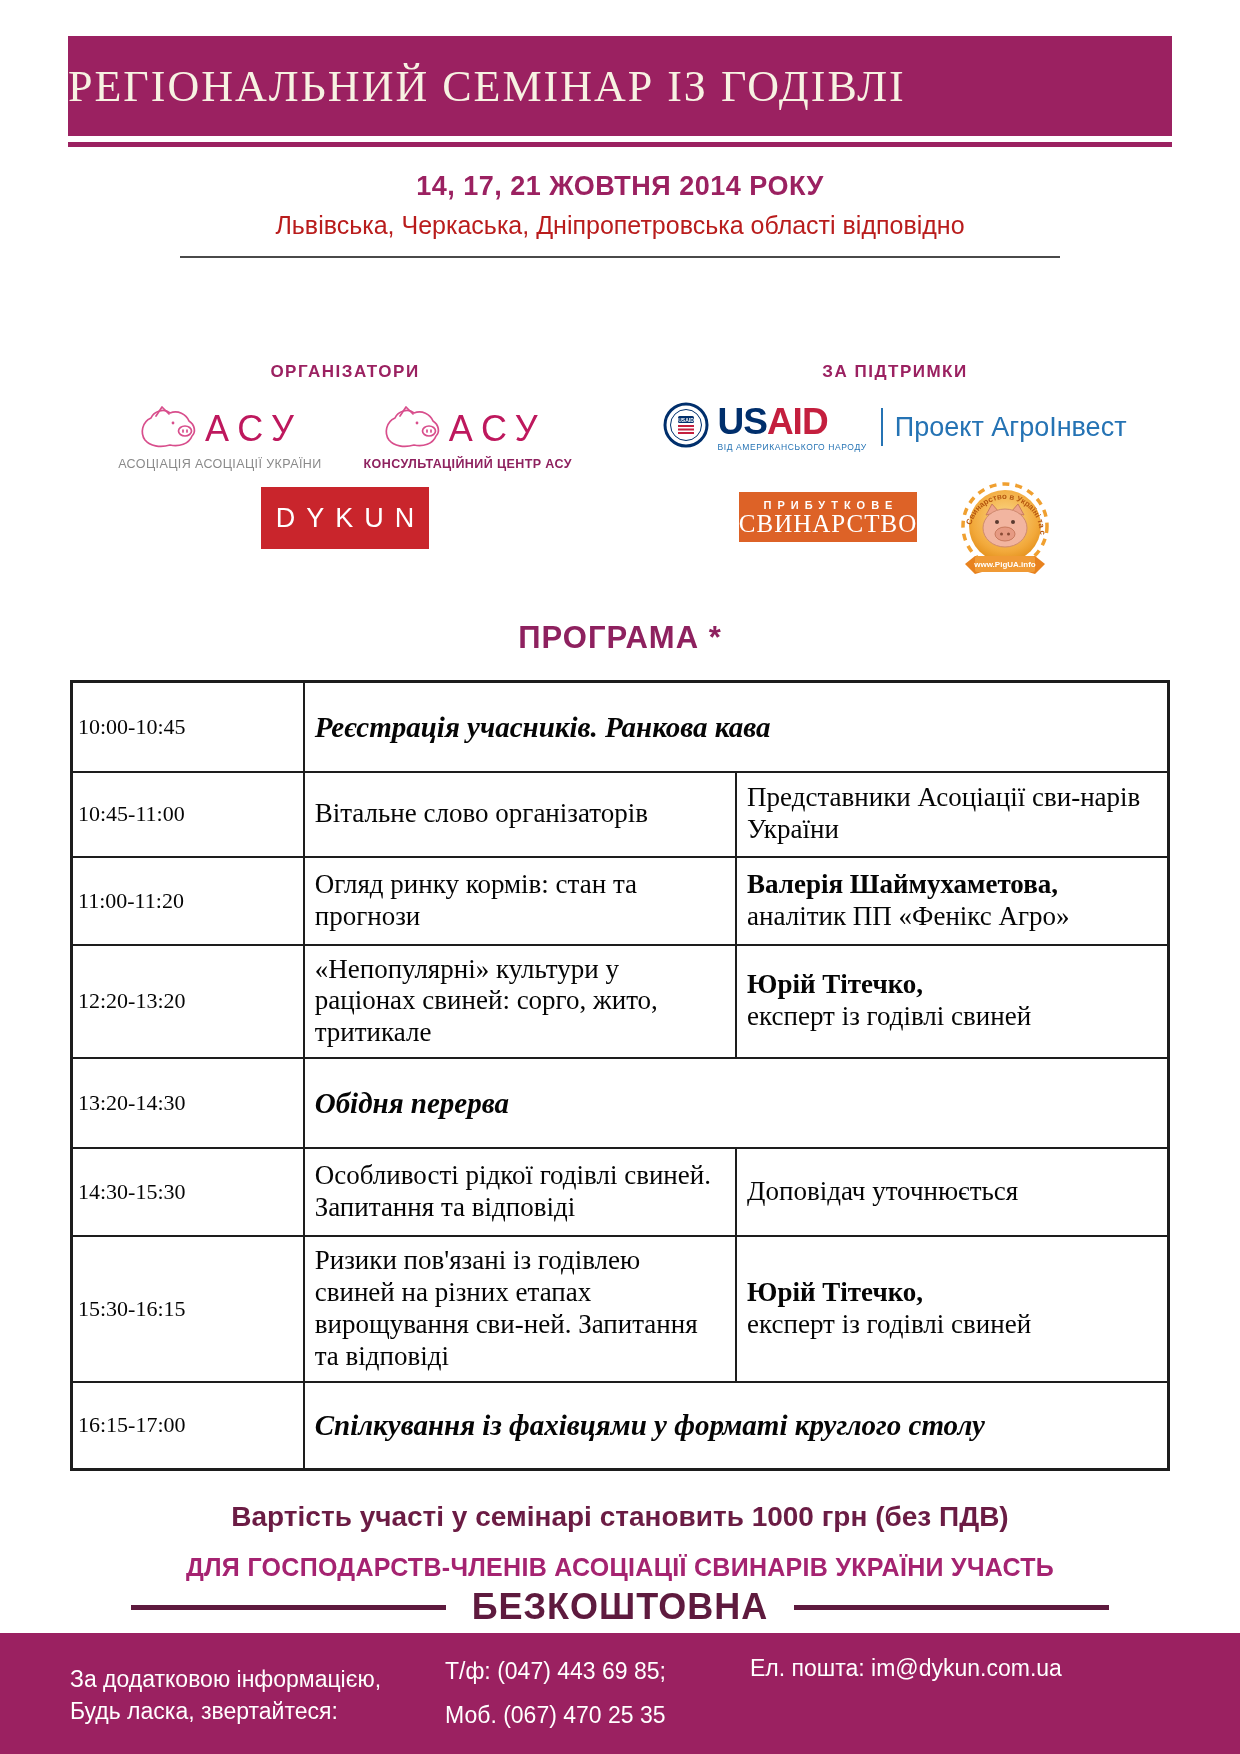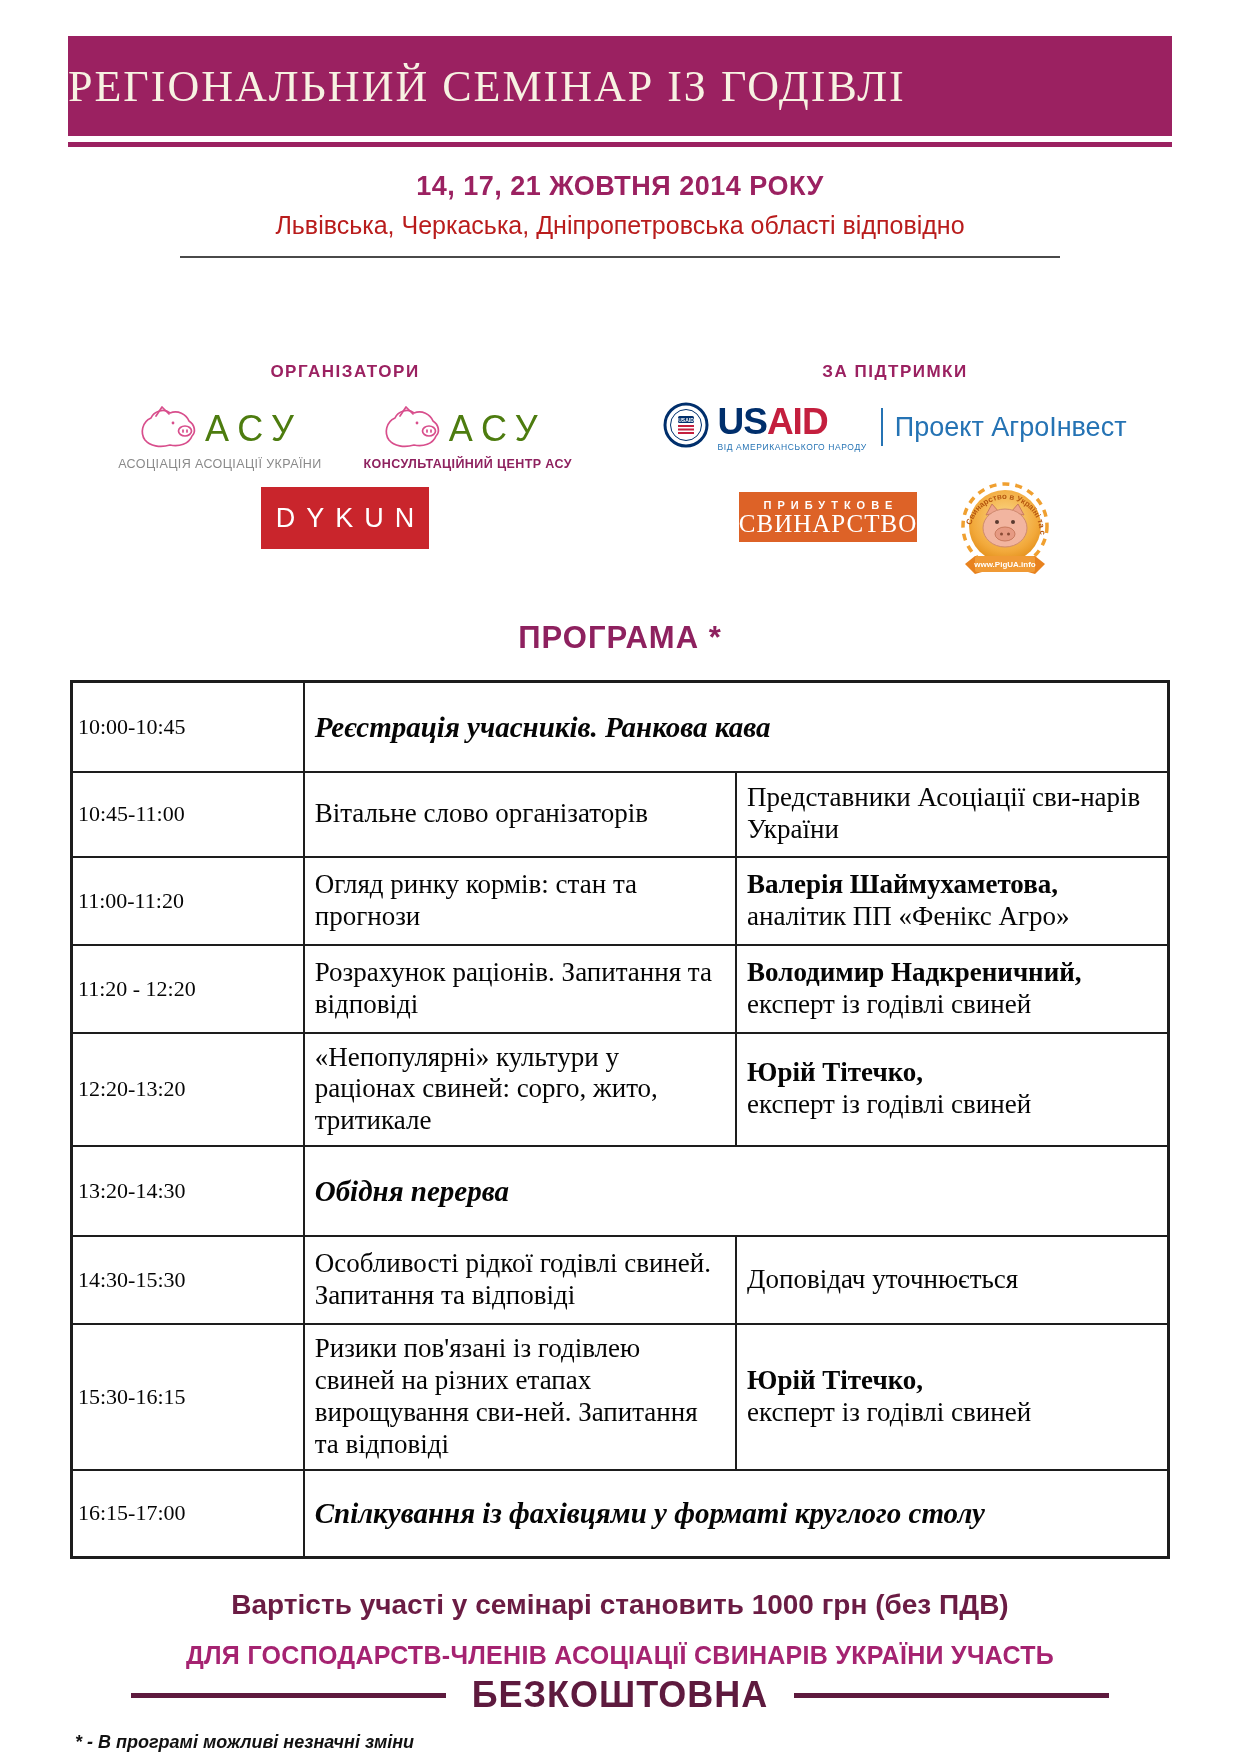--- a/index.html
+++ b/index.html
@@ -16,21 +16,21 @@
   .subrule { width:880px; height:2px; background:#4a4a4a; margin:16px auto 0; }
 
   
   .logos { display:flex; margin:56px 70px 0; }
   .logo-col { width:50%; display:flex; flex-direction:column; align-items:center; }
   .col-heading { color:#9b2161; font-size:17px; font-weight:bold; letter-spacing:1.5px; margin-top:48px; }
 
   .asu-row { display:flex; gap:34px; margin-top:22px; align-items:flex-end; }
   .asu-logo { display:flex; flex-direction:column; align-items:center; }
   .asu-top { display:flex; align-items:center; gap:6px; }
-  .asu-letters { font-size:36px; font-weight:300; letter-spacing:9px; color:#4d7c0f; }
+  .asu-letters { font-size:36px; font-weight:300; letter-spacing:9px; color:#be185d; }
   .asu-tagline-gray { margin-top:3px; font-size:12.5px; color:#8a8a8a; letter-spacing:0.4px; }
   .asu-tagline-magenta { margin-top:3px; font-size:12.5px; color:#8e215f; font-weight:bold; letter-spacing:0.4px;margin-left:8px; }
 
   .dykun-box { margin-top:16px; width:168px; height:62px; background:#c9252c; display:flex; align-items:center; justify-content:center; }
   .dykun-label { color:#ffffff; font-size:27px; letter-spacing:11px; padding-left:11px; }
 
   .usaid-row { display:flex; align-items:center; margin-top:20px; }
   .usaid-text-col { display:flex; flex-direction:column; margin-left:8px; }
   .usaid-word { font-size:37px; font-weight:bold; letter-spacing:-1px; line-height:1; }
   .usaid-us { color:#002f6c; } .usaid-aid { color:#c41f3e; }
@@ -213,28 +213,20 @@
         </td>
       </tr>
       <tr class="h88">
         <td class="time">11:00-11:20</td>
         <td class="topic">Огляд ринку кормів: стан та прогнози</td>
         <td class="speaker">
           <div class="sp-name">Валерія Шаймухаметова,</div>
           <div>аналітик ПП «Фенікс Агро»</div>
         </td>
       </tr>
-      <tr class="h88">
-        <td class="time">11:20 - 12:20</td>
-        <td class="topic">Розрахунок раціонів. Запитання та відповіді</td>
-        <td class="speaker">
-          <div class="sp-name">Володимир Надкреничний,</div>
-          <div>експерт із годівлі свиней</div>
-        </td>
-      </tr>
       <tr class="h87">
         <td class="time">12:20-13:20</td>
         <td class="topic">«Непопулярні» культури у раціонах свиней: сорго, жито, тритикале</td>
         <td class="speaker">
           <div class="sp-name">Юрій Тітечко,</div>
           <div>експерт із годівлі свиней</div>
         </td>
       </tr>
       <tr class="h90">
         <td class="time">13:20-14:30</td>
@@ -264,14 +256,25 @@
 
   <div class="price-line">Вартість участі у семінарі становить 1000 грн (без ПДВ)</div>
   <div class="member-line">ДЛЯ ГОСПОДАРСТВ-ЧЛЕНІВ АСОЦІАЦІЇ СВИНАРІВ УКРАЇНИ УЧАСТЬ</div>
   <div class="free-line">
     <div class="free-dash"></div>
     <div class="free-label">БЕЗКОШТОВНА</div>
     <div class="free-dash"></div>
   </div>
   <div class="footnote">* - В програмі можливі незначні зміни</div>
 
+  <div class="footer">
+    <div class="f-left">
+      <div>За додатковою інформацією,</div>
+      <div>Будь ласка, звертайтеся:</div>
+    </div>
+    <div class="f-center">
+      <div>Т/ф: (047) 443 69 85;</div>
+      <div class="line2">Моб. (067) 470 25 35</div>
+    </div>
+    <div class="f-right">Ел. пошта: im@dykun.com.ua</div>
+  </div>
 
 </div>
 
 </body></html>

